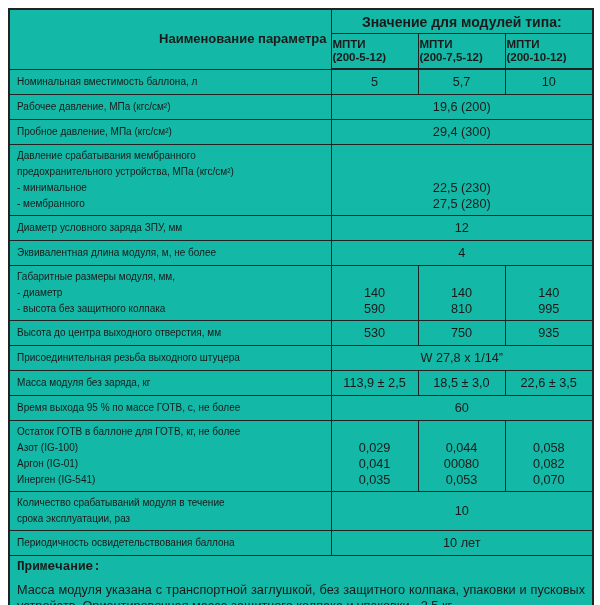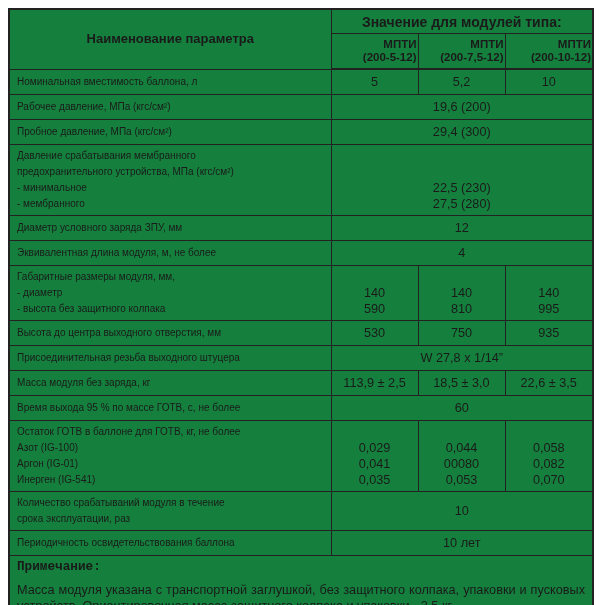--- a/index.html
+++ b/index.html
@@ -6,33 +6,33 @@
   .page {
     width: 600px; height: 605px; position: relative; overflow: hidden;
     background: #ffffff; color: #1a1a1a;
     font-family: "Liberation Sans", sans-serif;
   }
   table.spec {
     position: absolute; left: 8px; top: 8px; width: 584px;
     border-collapse: collapse; table-layout: fixed;
     border: 2px solid #222222;
   }
-  table.spec td { border: 1px solid #222222; background: #15803d; }
+  table.spec td { border: 1px solid #222222; background: #14b8a6; }
   thead tr.subhead td { border-bottom: 2px solid #222222; }
 
   td.param-head {
-    text-align: center; vertical-align: middle;
+    text-align: right; vertical-align: middle;
     font-weight: 700; font-size: 13px; line-height: 16px; padding: 2px 4px;
   }
   td.values-head {
     text-align: center; vertical-align: middle;
     font-weight: 700; font-size: 14px; height: 21px; padding: 1px 2px;
   }
   td.col-head {
-    text-align: right; vertical-align: middle;
+    text-align: left; vertical-align: middle;
     font-weight: 700; font-size: 11.5px; line-height: 13.5px;
     height: 30px; padding: 2px 1px;
   }
   td.param {
     text-align: left; vertical-align: middle;
     font-size: 10px; line-height: 16px;
     padding: 3px 4px 3px 7px; height: 18px;
   }
   td.val {
     text-align: center; vertical-align: middle;
@@ -76,21 +76,21 @@
     </thead>
     <tbody>
         <tr>
           <td class="param">
             <div>Номинальная вместимость баллона, л</div>
           </td>
           <td class="val">
             <div>5</div>
           </td>
           <td class="val">
-            <div>5,2</div>
+            <div>5,7</div>
           </td>
           <td class="val">
             <div>10</div>
           </td>
         </tr>
         <tr>
           <td class="param">
             <div>Рабочее давление, МПа (кгс/см²)</div>
           </td>
           <td colspan="3" class="val">

